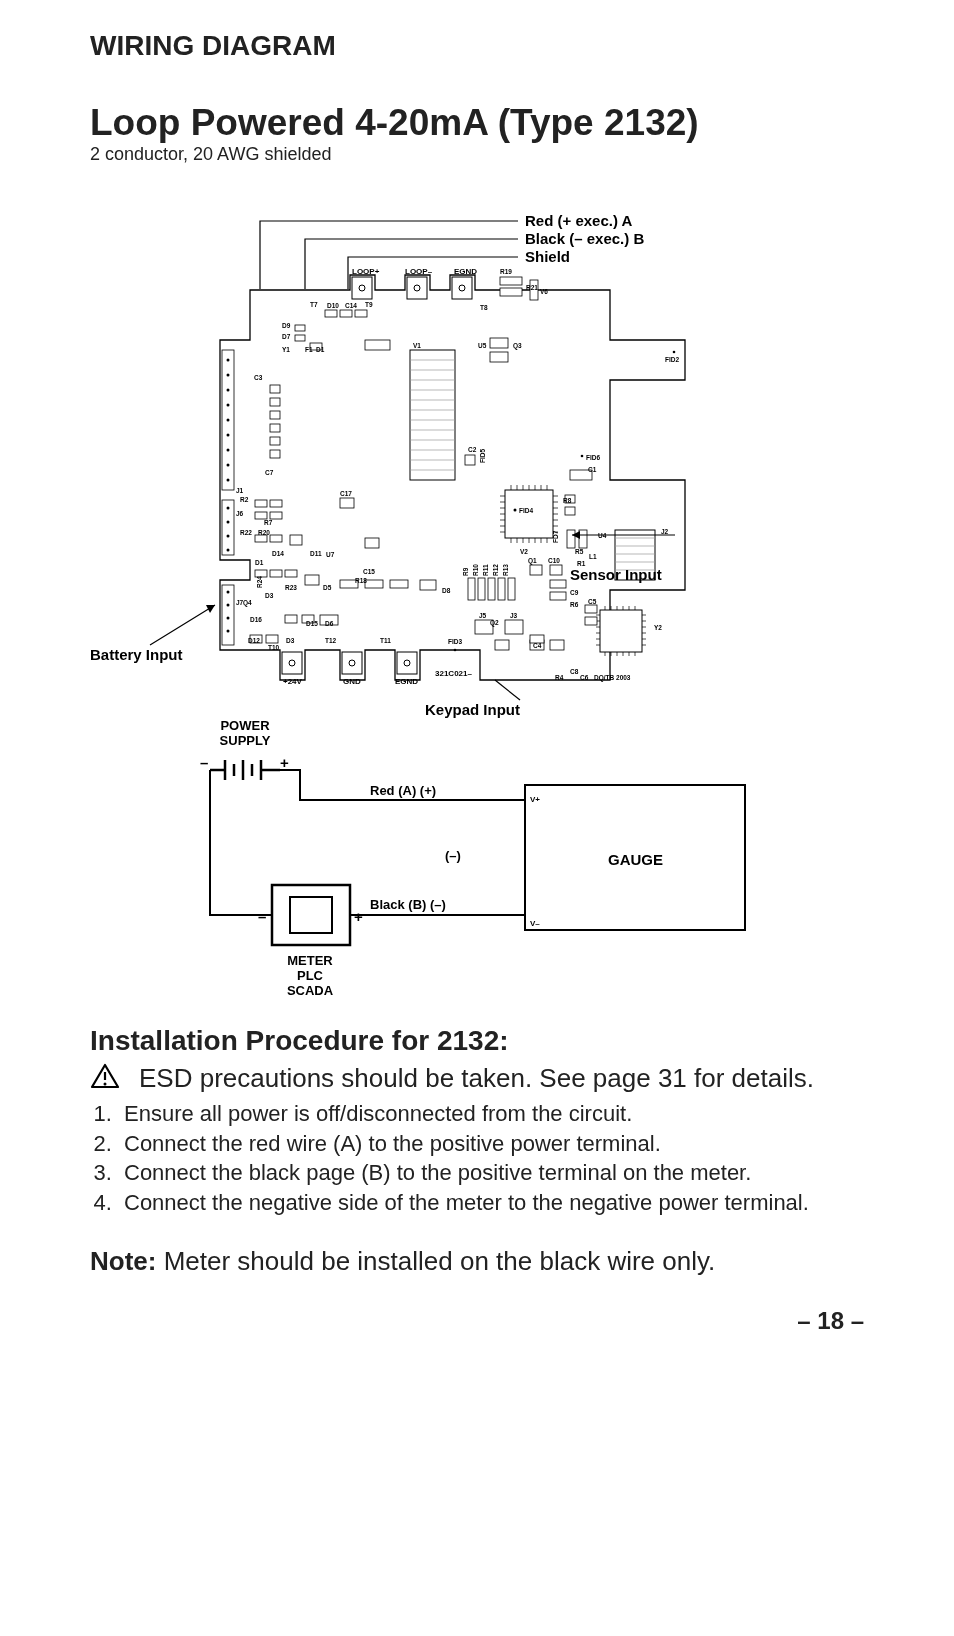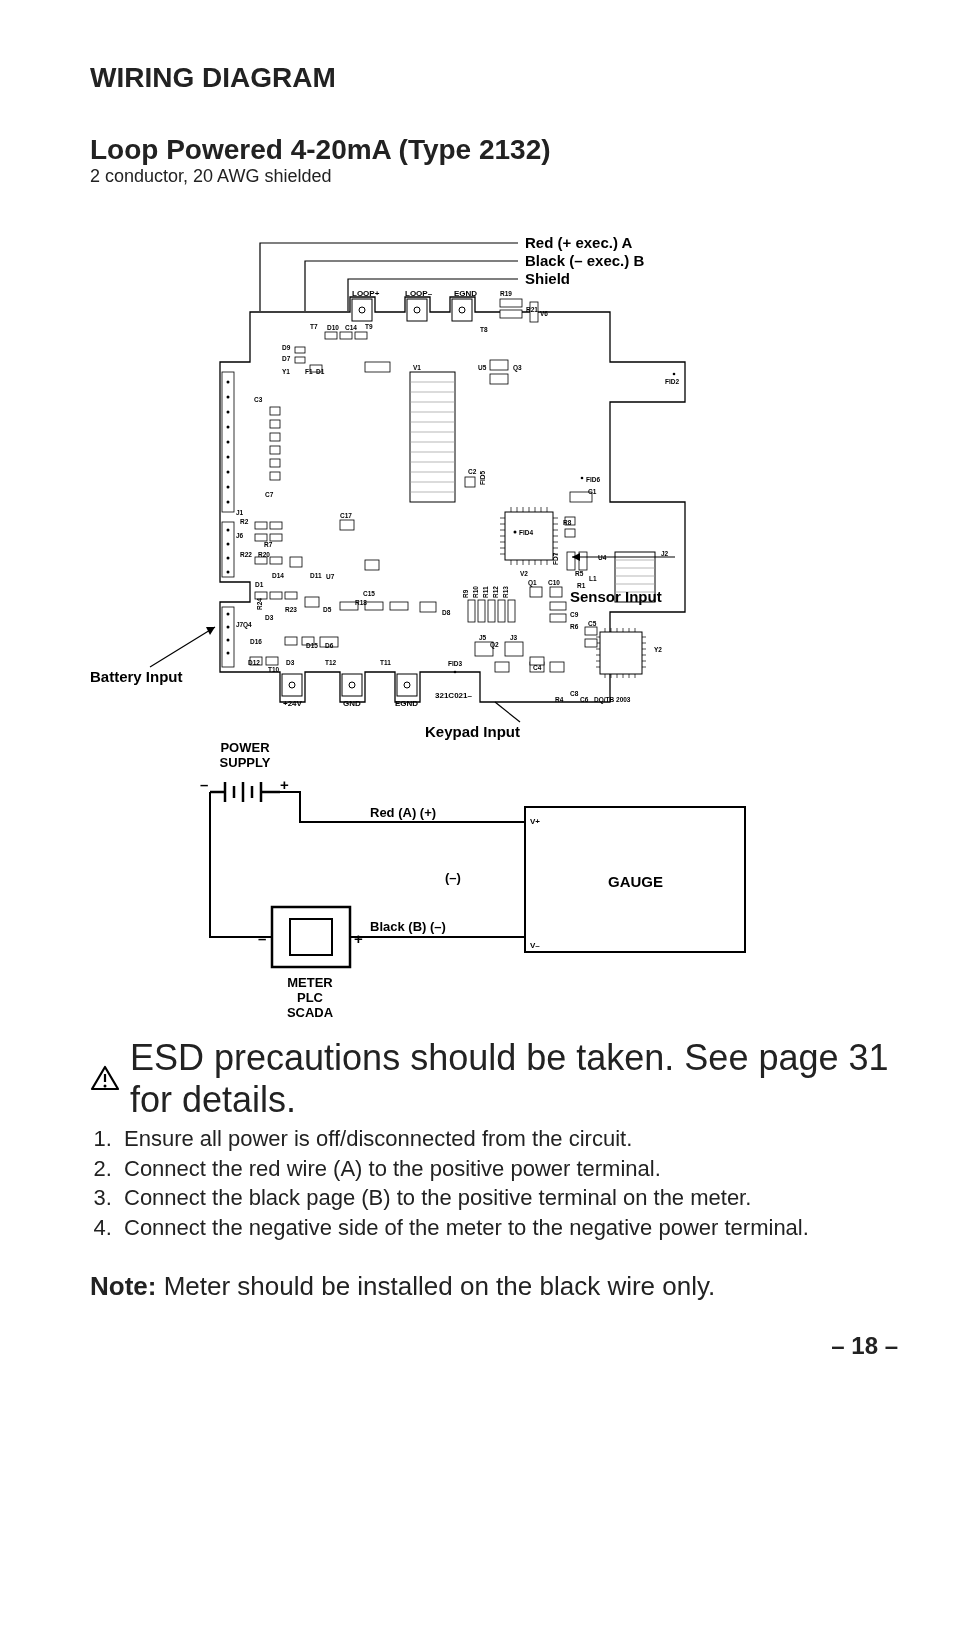--- a/index.html
+++ b/index.html
@@ -4,37 +4,36 @@
 <style>
   body {
     margin: 0;
     padding: 0;
     background: #fff;
     font-family: Arial, Helvetica, sans-serif;
     color: #222;
     width: 954px;
   }
   .page {
-    padding: 30px 56px 30px 90px;
+    padding: 30px 90px 30px 90px;
     box-sizing: border-box;
-    margin-top: 32px;
   }
   .section-title {
     font-family: "Arial Narrow", Arial, sans-serif;
     font-stretch: condensed;
     font-weight: bold;
     font-size: 28px;
     letter-spacing: 0px;
     margin: 0 0 40px 0;
   }
   .sub-title {
     font-family: "Arial Narrow", Arial, sans-serif;
     font-stretch: condensed;
     font-weight: bold;
-    font-size: 28px;
+    font-size: 37px;
     margin: 0;
   }
   .sub-sub {
     font-family: "Arial Narrow", Arial, sans-serif;
     font-stretch: condensed;
     font-size: 18px;
     margin: 0 0 20px 0;
   }
   .diagram-area {
     width: 100%;
@@ -45,25 +44,24 @@
   .proc-title {
     font-family: "Arial Narrow", Arial, sans-serif;
     font-stretch: condensed;
     font-weight: bold;
     font-size: 28px;
     margin: 10px 0 6px 0;
   }
   .esd-line {
     font-family: "Arial Narrow", Arial, sans-serif;
     font-stretch: condensed;
-    font-size: 36px;
+    font-size: 26px;
     margin: 0 0 4px 0;
     display: flex;
-    align-items: center;
-    gap: 10px;
+    gap: 19px;
   }
   .warn-icon {
     display:inline-block;
   }
   ol.steps {
     font-family: "Arial Narrow", Arial, sans-serif;
     font-stretch: condensed;
     font-size: 22px;
     margin: 0 0 30px 0;
     padding-left: 28px;
@@ -497,20 +495,21 @@
         <text class="lbl-big" x="88" y="192">–</text>
         <text class="lbl-big" x="184" y="192">+</text>
 
         <text class="block-lbl" x="140" y="235" text-anchor="middle">METER</text>
         <text class="block-lbl" x="140" y="250" text-anchor="middle">PLC</text>
         <text class="block-lbl" x="140" y="265" text-anchor="middle">SCADA</text>
       </g>
     </svg>
   </div>
 
+  <h3 class="proc-title">Installation Procedure for 2132:</h3>
 
   <div class="esd-line">
     <span class="warn-icon">
       <svg width="30" height="26" viewBox="0 0 30 26">
         <polygon points="15,2 28,24 2,24" fill="none" stroke="#000" stroke-width="2.2" stroke-linejoin="round"></polygon>
         <line x1="15" y1="9" x2="15" y2="17" stroke="#000" stroke-width="2.2"></line>
         <circle cx="15" cy="21" r="1.5" fill="#000"></circle>
       </svg>
     </span>
     <span>ESD precautions should be taken. See page 31 for details.</span>

